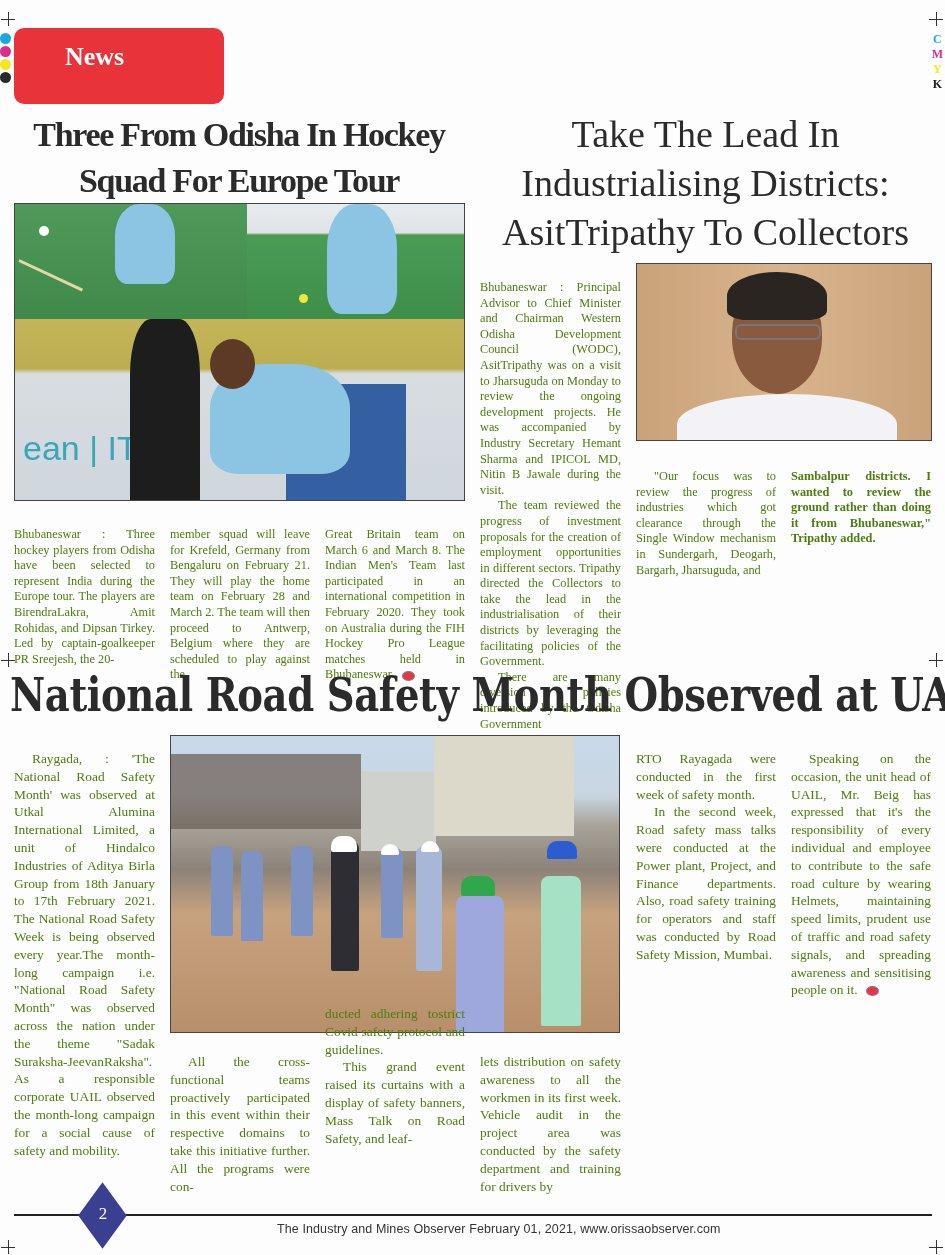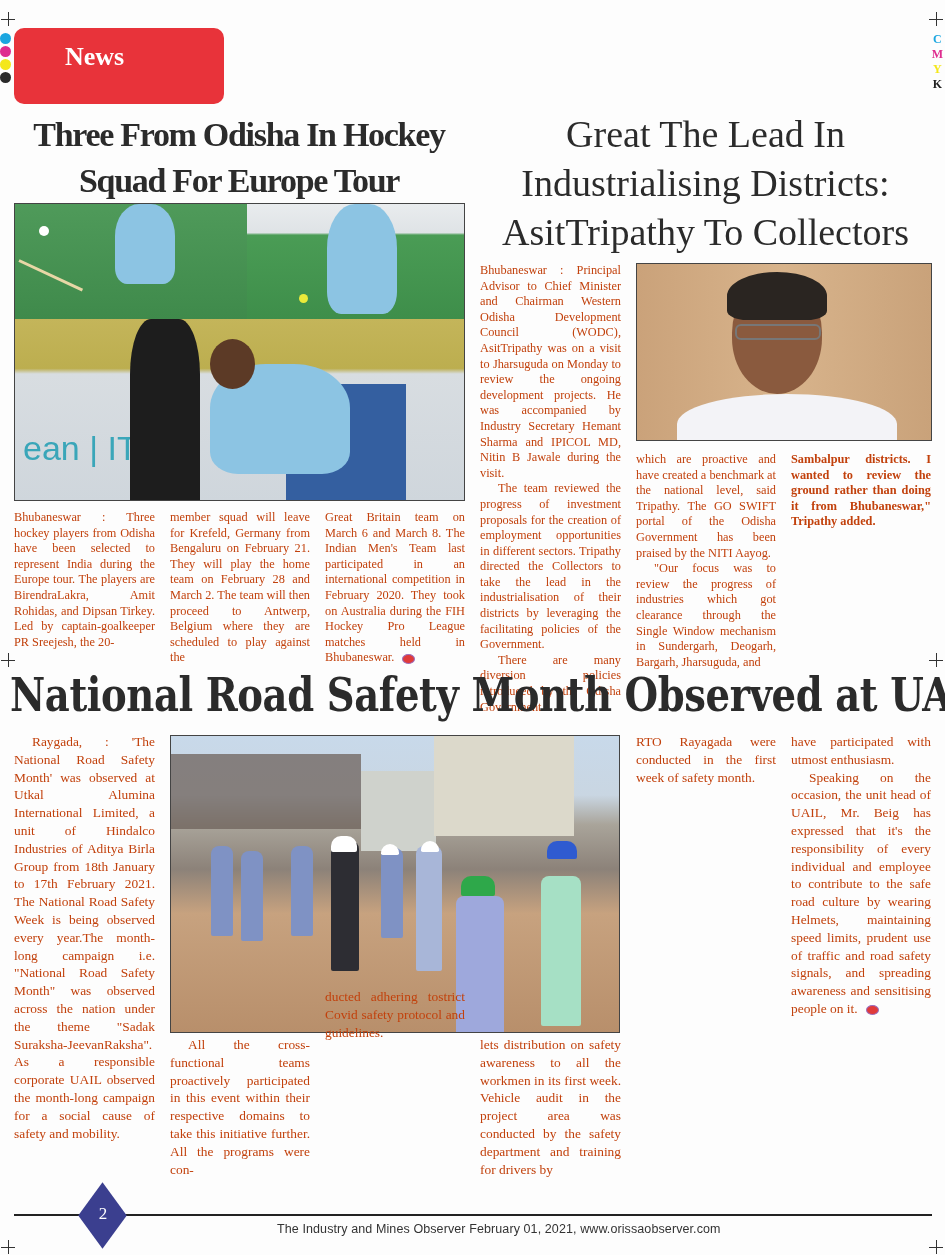--- a/index.html
+++ b/index.html
@@ -36,21 +36,21 @@
   .face { position: absolute; left: 95px; top: 18px; width: 90px; height: 112px; background: #8a5a3e; border-radius: 45% 45% 50% 50%; }
   .hair { position: absolute; left: 90px; top: 8px; width: 100px; height: 48px; background: #2a2521; border-radius: 50% 50% 20% 20%; }
   .shirt { position: absolute; left: 40px; top: 130px; width: 220px; height: 60px; background: #f3f3f7; border-radius: 50% 50% 0 0; }
   .glasses { position: absolute; left: 98px; top: 60px; width: 86px; height: 16px; border: 2px solid #777; border-radius: 6px; }
 
   .ph-road { left: 170px; top: 735px; width: 450px; height: 298px; background: linear-gradient(180deg,#c8d9ea 0%,#c9d6e2 20%,#a9a49a 30%,#8c8279 45%,#c7a27f 60%,#b88f6b 100%); }
   .bldg { position: absolute; background: #d8d6c8; }
   .person { position: absolute; width: 22px; height: 90px; background: #7f92c4; border-radius: 8px 8px 2px 2px; }
   .helmet { position: absolute; width: 18px; height: 11px; border-radius: 10px 10px 2px 2px; background: #fff; }
 
-  .col { position: absolute; font-size: 12.3px; line-height: 15.6px; text-align: justify; color: #c2410c; }
+  .col { position: absolute; font-size: 12.3px; line-height: 15.6px; text-align: justify; color: #4d7c0f; margin-top: 17px; }
   .col p { margin: 0; }
   .col p.ind { text-indent: 18px; }
   .road .col { font-size: 13.4px; line-height: 17.8px; }
 
   .endmark { display: inline-block; width: 13px; height: 10px; border-radius: 50%; background: #e03a3a; border: 1px solid #9b6fbf; vertical-align: middle; margin-left: 8px; }
 
   .rule { position: absolute; left: 14px; width: 918px; height: 2px; background: #222; }
   .diamond { position: absolute; left: 70px; top: 1183px; width: 66px; height: 66px; }
   .diamond .shape { position: absolute; left: 9px; top: 9px; width: 47px; height: 47px; background: #3b3f8f; transform: scaleX(0.73) rotate(45deg); }
   .diamond span { position: absolute; left: 0; width: 66px; top: 21px; text-align: center; color: #fff; font: 17px "Liberation Serif", serif; }
@@ -109,36 +109,35 @@
 <div class="col" style="left:14px;top:510px;width:141px;">
   <p>Bhubaneswar : Three hockey players from Odisha have been selected to represent India during the Europe tour. The players are BirendraLakra, Amit Rohidas, and Dipsan Tirkey. Led by captain-goalkeeper PR Sreejesh, the 20-</p>
 </div>
 <div class="col" style="left:170px;top:510px;width:140px;">
   <p>member squad will leave for Krefeld, Germany from Bengaluru on February 21. They will play the home team on February 28 and March 2. The team will then proceed to Antwerp, Belgium where they are scheduled to play against the</p>
 </div>
 <div class="col" style="left:325px;top:510px;width:140px;">
   <p><span>Great Britain team on March 6 and March 8.  The Indian Men's Team last participated in an international competition in February 2020. They took on Australia during the FIH Hockey Pro League matches held in Bhubaneswar.</span><span class="endmark"></span></p>
 </div>
 
-<div class="h1 h-lead">Great The Lead In Industrialising Districts: AsitTripathy To Collectors</div>
+<div class="h1 h-lead">Take The Lead In Industrialising Districts: AsitTripathy To Collectors</div>
 
 <div class="photo ph-asit">
   <div class="shirt"></div>
   <div class="face"></div>
   <div class="hair"></div>
   <div class="glasses"></div>
 </div>
 
 <div class="col" style="left:480px;top:263px;width:141px;">
   <p>Bhubaneswar : Principal Advisor to Chief Minister and Chairman Western Odisha Development Council (WODC), AsitTripathy was on a visit to Jharsuguda on Monday to review the ongoing development projects. He was accompanied by Industry Secretary Hemant Sharma and IPICOL MD, Nitin B Jawale during the visit.</p>
   <p class="ind">The team reviewed the progress of investment proposals for the creation of employment opportunities in different sectors. Tripathy directed the Collectors to take the lead in the industrialisation of their districts by leveraging the facilitating policies of the Government.</p>
   <p class="ind">There are many diversion policies introduced by the Odisha Government</p>
 </div>
 <div class="col" style="left:636px;top:452px;width:140px;">
-  <p>which are proactive and have created a benchmark at the national level, said Tripathy. The GO SWIFT portal of the Odisha Government has been praised by the NITI Aayog.</p>
   <p class="ind">"Our focus was to review the progress of industries which got clearance through the Single Window mechanism in Sundergarh, Deogarh, Bargarh, Jharsuguda, and</p>
 </div>
 <div class="col" style="left:791px;top:452px;width:140px;font-weight:bold;">
   <p>Sambalpur districts. I wanted to review the ground rather than doing it from Bhubaneswar," Tripathy added.</p>
 </div>
 
 <div class="h1 h-road">National Road Safety Month Observed at UAIL</div>
 
 <div class="photo ph-road">
   <div class="bldg" style="left:190px;top:35px;width:75px;height:80px;background:#cfd2cc;"></div>
@@ -161,29 +160,30 @@
 
 <div class="road">
   <div class="col" style="left:14px;top:733px;width:141px;">
     <p class="ind">Raygada, : 'The National Road Safety Month' was observed at Utkal Alumina International Limited, a unit of Hindalco Industries of Aditya Birla Group from 18th January to 17th February 2021. The National Road Safety Week is being observed every year.The month-long campaign i.e. "National Road Safety Month" was observed across the nation under the theme "Sadak Suraksha-JeevanRaksha". As a responsible corporate UAIL observed the month-long campaign for a social cause of safety and mobility.</p>
   </div>
   <div class="col" style="left:170px;top:1036px;width:140px;">
     <p class="ind">All the cross-functional teams proactively participated in this event within their respective domains to take this initiative further. All the programs were con-</p>
   </div>
   <div class="col" style="left:325px;top:988px;width:140px;">
     <p>ducted adhering tostrict Covid safety protocol and guidelines.</p>
+    <p class="ind">This grand event raised its curtains with a display of safety banners, Mass Talk on Road Safety, and leaf-</p>
   </div>
   <div class="col" style="left:480px;top:1036px;width:141px;">
     <p>lets distribution on safety awareness to all the workmen in its first week. Vehicle audit in the project area was conducted by the safety department and training for drivers by</p>
   </div>
   <div class="col" style="left:636px;top:733px;width:140px;">
     <p>RTO Rayagada were conducted in the first week of safety month.</p>
+    <p class="ind">In the second week, Road safety mass talks were conducted at the Power plant, Project, and Finance departments. Also, road safety training for operators and staff was conducted by Road Safety Mission, Mumbai.</p>
   </div>
   <div class="col" style="left:791px;top:733px;width:140px;">
-    <p>have participated with utmost enthusiasm.</p>
     <p class="ind"><span>Speaking on the occasion, the unit head of UAIL, Mr. Beig has expressed that it's the responsibility of every individual and employee to contribute to the safe road culture by wearing Helmets, maintaining speed limits, prudent use of traffic and road safety signals, and spreading awareness and sensitising people on it.</span><span class="endmark"></span></p>
   </div>
 </div>
 
 <div class="rule" style="top:1214px;"></div>
 <div class="diamond">
   <div class="shape"></div>
   <span>2</span>
 </div>
 <div class="footer-text">The Industry and Mines Observer February 01, 2021, www.orissaobserver.com</div>

